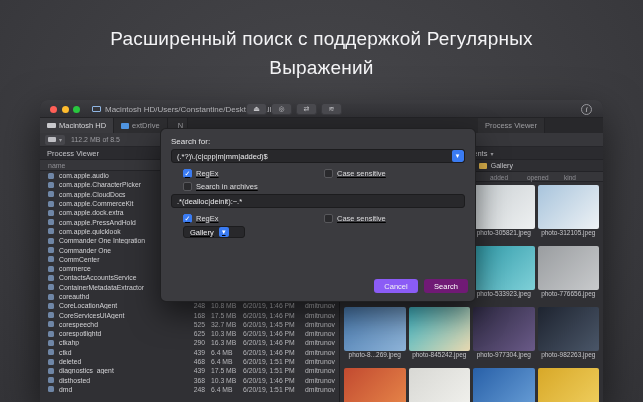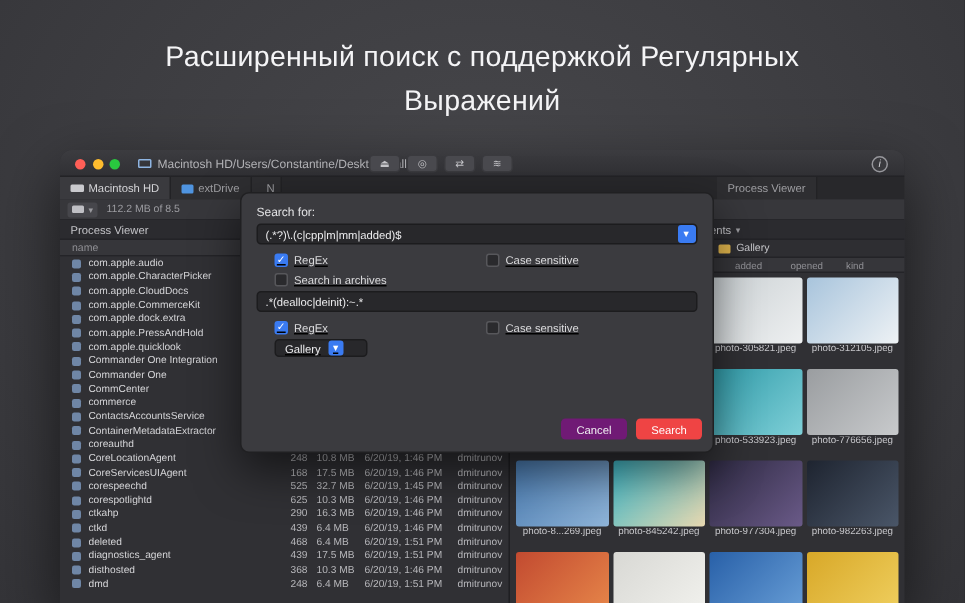--- a/index.html
+++ b/index.html
@@ -111,22 +111,22 @@
            font-size:7.5px; color:#dcdcde; }
   .dselect{ display:flex; align-items:center; height:12px; background:#28282b;
             border:1px solid #1c1c1e; border-radius:3px; padding:0 1px 0 6px; font-size:7.5px;
             color:#ededef; gap:5px; }
   .dselect .combo-btn{ width:10px; height:10px; margin-left:0; }
   .findrow{ margin-top:8px; padding-left:2px; }
   .mt3{ margin-top:3px; }
   .btnrow{ position:absolute; right:7px; bottom:8px; display:flex; gap:6px; }
   .btn{ width:44px; height:14px; border-radius:3px; font-size:7.5px; display:flex;
         align-items:center; justify-content:center; border:none; }
-  .btn-cancel{ background:#701a75; color:#f2f2f4; }
-  .btn-primary{ background:#ef4444; color:#ffffff;text-align:center; }
+  .btn-cancel{ background:#8b5cf6; color:#f2f2f4; }
+  .btn-primary{ background:#701a75; color:#ffffff;text-align:center; }
 </style>
 </head>
 <body>
 
 <div class="stage">
 
   <div class="hero-title">
     <div>Расширенный поиск с поддержкой Регулярных</div>
     <div>Выражений</div>
   </div>

